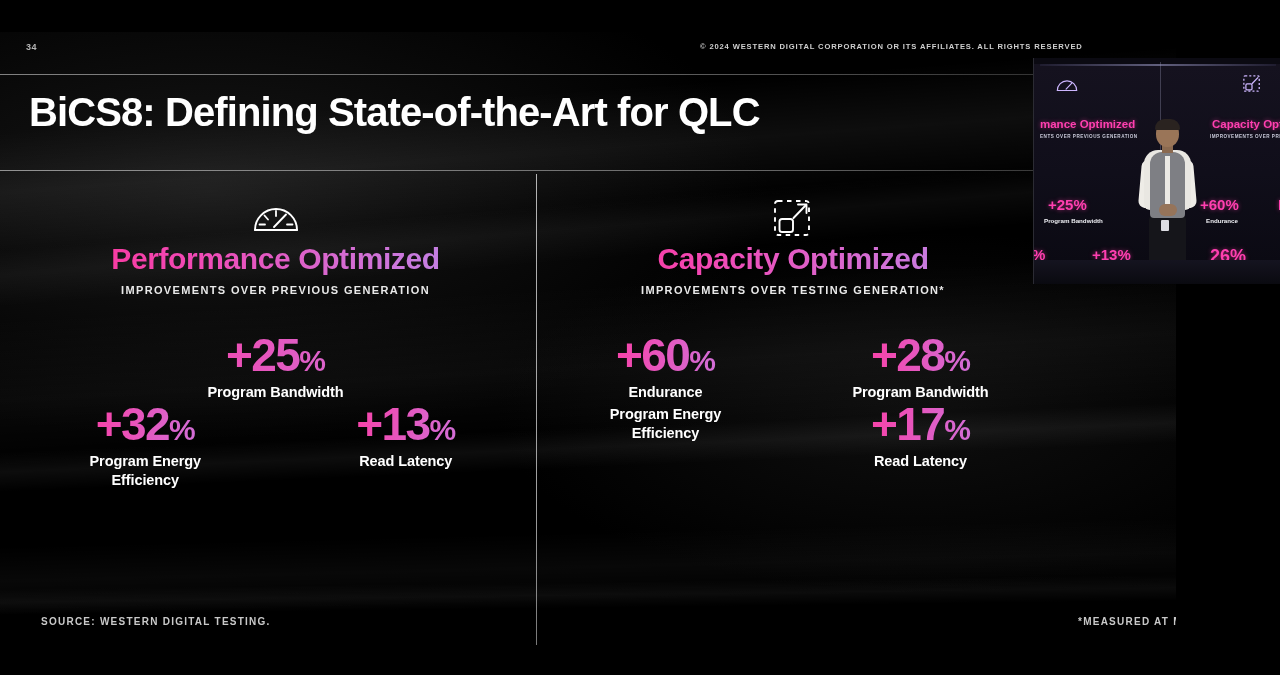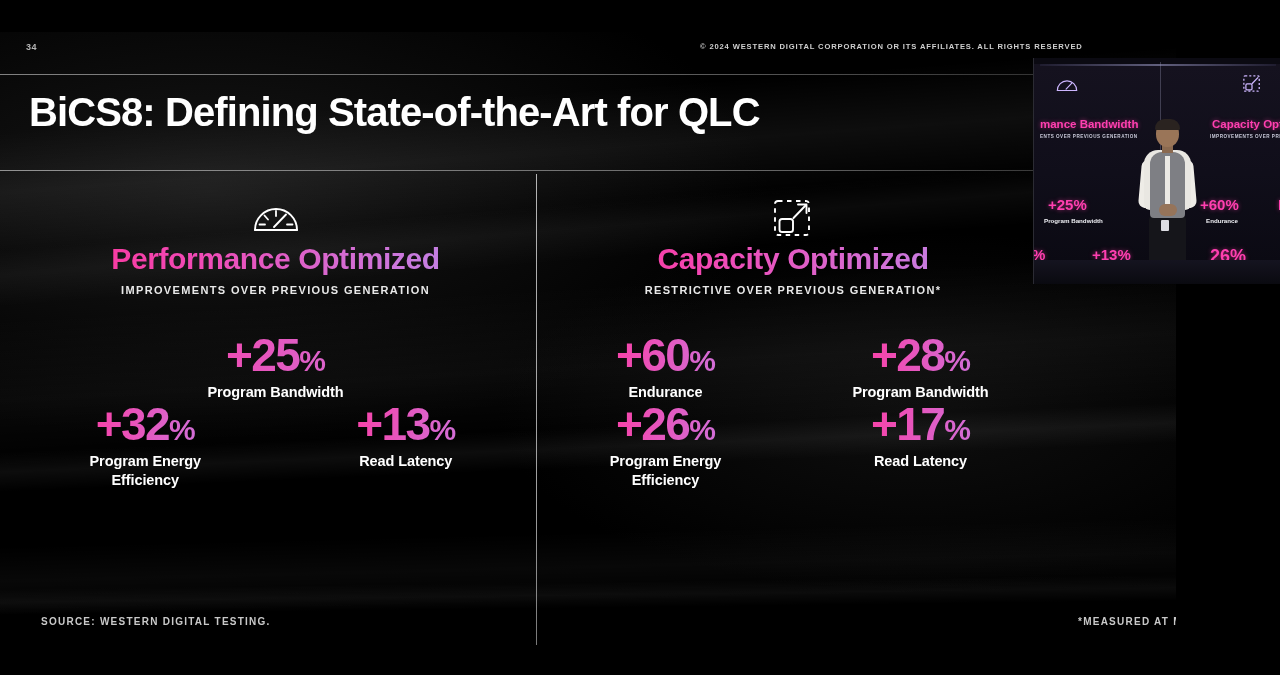--- a/index.html
+++ b/index.html
@@ -320,36 +320,35 @@
         <div class="col-icon">
           <svg width="44" height="42" viewBox="0 0 44 42" fill="none">
             <rect x="4" y="4" width="34" height="34" rx="3" stroke="#ffffff" stroke-width="1.9" fill="none" stroke-dasharray="4.5 4.5"></rect>
             <rect x="8.5" y="22" width="13.5" height="13" rx="2.6" stroke="#ffffff" stroke-width="1.9" fill="none"></rect>
             <line x1="22.5" y1="21" x2="35" y2="8" stroke="#ffffff" stroke-width="1.9" stroke-linecap="round"></line>
             <polyline points="27,7.5 35.5,7.5 35.5,16" stroke="#ffffff" stroke-width="1.9" fill="none" stroke-linecap="round" stroke-linejoin="round"></polyline>
           </svg>
         </div>
 
         <div class="col-heading">Capacity Optimized</div>
-        <div class="col-sub">RESTRICTIVE OVER PREVIOUS GENERATION*</div>
+        <div class="col-sub">IMPROVEMENTS OVER TESTING GENERATION*</div>
 
         <div class="stats">
           <div class="stat-row row-1">
             <div class="stat">
               <div class="stat-value"><span>+60</span><span class="pct">%</span></div>
               <div class="stat-label">Endurance</div>
             </div>
             <div class="stat">
               <div class="stat-value"><span>+28</span><span class="pct">%</span></div>
               <div class="stat-label">Program Bandwidth</div>
             </div>
           </div>
           <div class="stat-row row-2">
             <div class="stat">
-              <div class="stat-value"><span>+26</span><span class="pct">%</span></div>
               <div class="stat-label">Program Energy<br>Efficiency</div>
             </div>
             <div class="stat">
               <div class="stat-value"><span>+17</span><span class="pct">%</span></div>
               <div class="stat-label">Read Latency</div>
             </div>
           </div>
         </div>
 
         <div class="footnote fn-right">*MEASURED AT MORE RESTRICTIVE OPERATING CONDITIONS.</div>
@@ -374,21 +373,21 @@
         </svg>
       </div>
       <div class="pip-icon-r">
         <svg width="20" height="19" viewBox="0 0 44 42" fill="none">
           <rect x="4" y="4" width="34" height="34" rx="3" stroke="#cdb6ff" stroke-width="2.8" fill="none" stroke-dasharray="4.5 4.5"></rect>
           <rect x="8.5" y="22" width="13.5" height="13" rx="2.6" stroke="#cdb6ff" stroke-width="2.8" fill="none"></rect>
           <line x1="22.5" y1="21" x2="35" y2="8" stroke="#cdb6ff" stroke-width="2.8" stroke-linecap="round"></line>
         </svg>
       </div>
 
-      <div class="pip-text pip-head-l">mance Bandwidth</div>
+      <div class="pip-text pip-head-l">mance Optimized</div>
       <div class="pip-white pip-sub-l">ENTS OVER PREVIOUS GENERATION</div>
       <div class="pip-text pip-head-r">Capacity Opt</div>
       <div class="pip-white pip-sub-r">IMPROVEMENTS OVER PREVIO</div>
 
       <div class="pip-text  pip-v1">+25%</div>
       <div class="pip-white pip-l1">Program Bandwidth</div>
       <div class="pip-text  pip-v2">+60%</div>
       <div class="pip-white pip-l2">Endurance</div>
       <div class="pip-text  pip-v3">%</div>
       <div class="pip-white pip-l3">nergy<br>cy</div>

